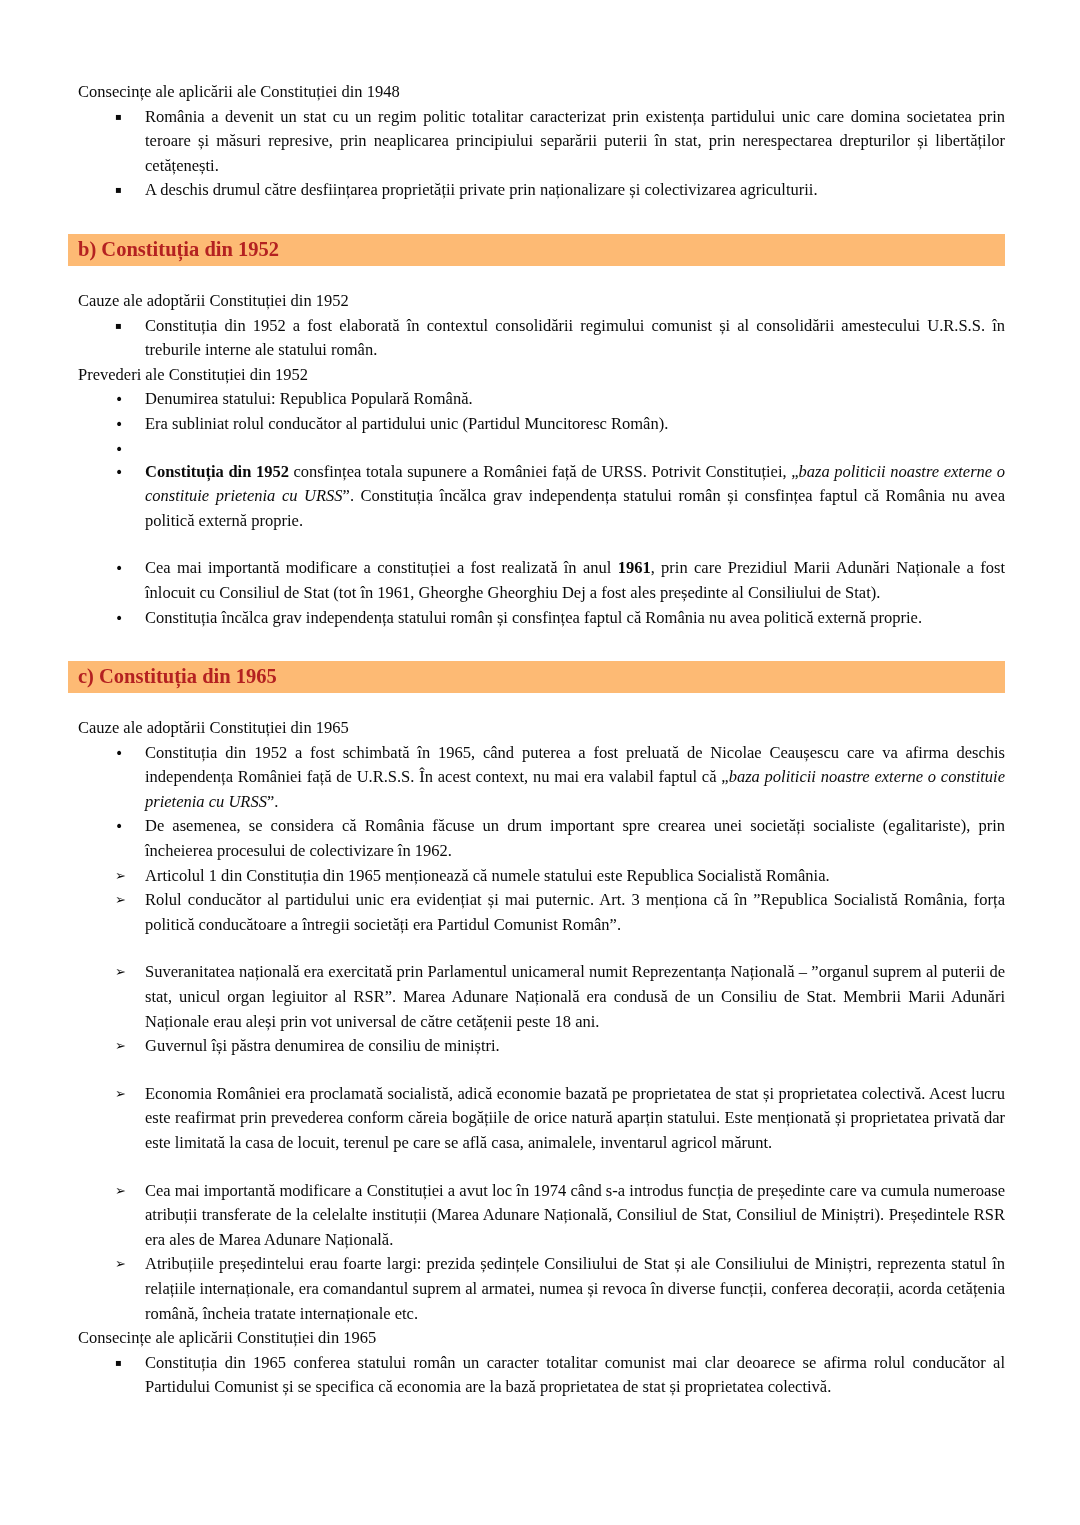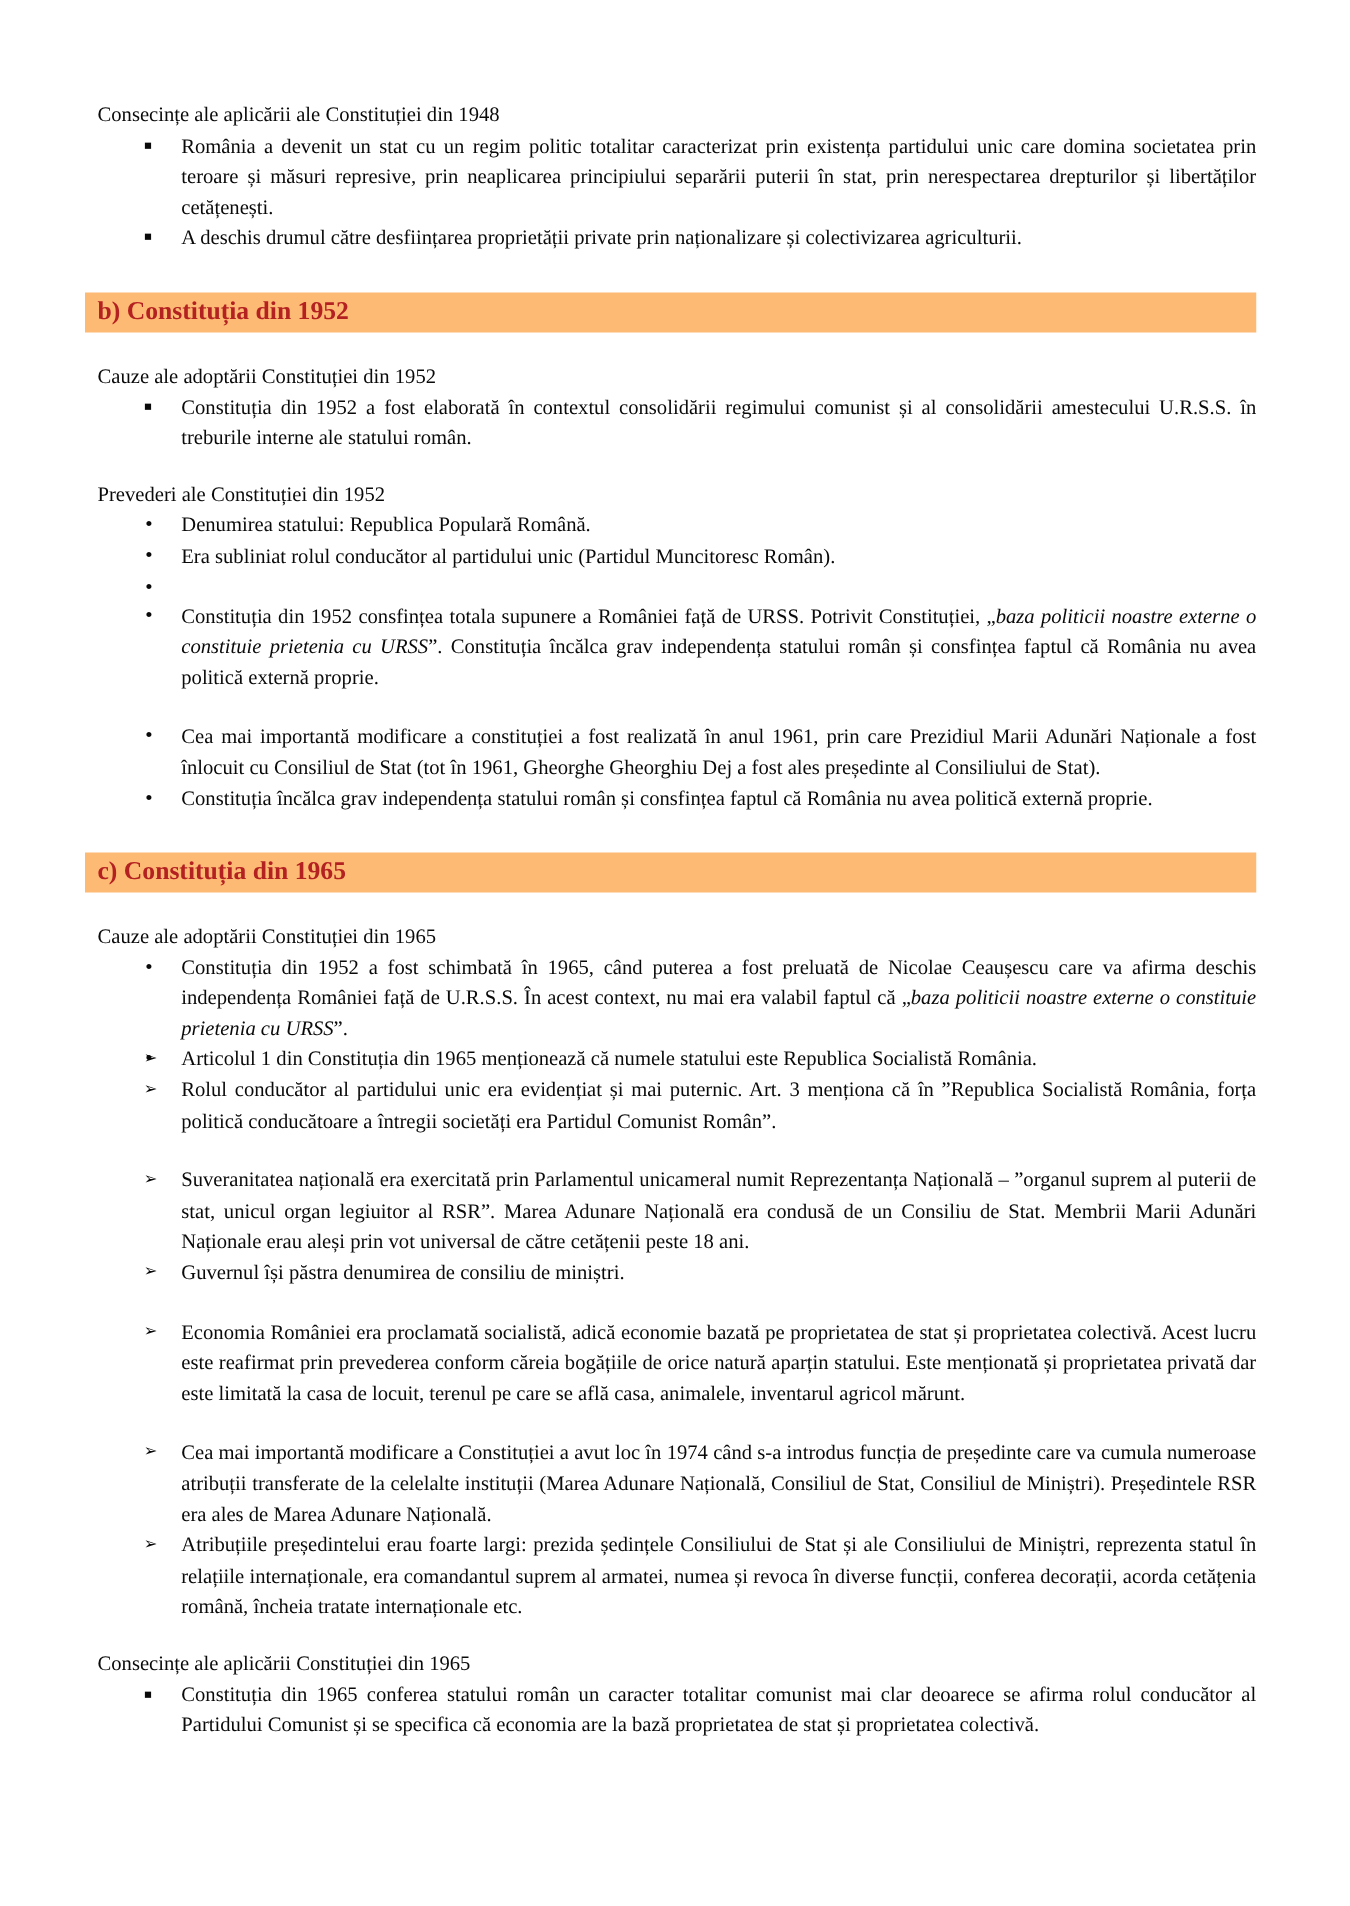--- a/index.html
+++ b/index.html
@@ -22,21 +22,21 @@
   .content {
     position: absolute;
     left: 78px;
     top: 80px;
     width: 927px;
   }
   .heading {
     font-weight: normal;
     text-align: left;
   }
-  .heading.mt { margin-top: 21px; }
+  .heading.mt { }
   .banner {
     margin-left: -10px;
     margin-top: 31px;
     margin-bottom: 23px;
     background: #fdba74;
     color: #b42121;
     font-weight: bold;
     font-size: 20.5px;
     line-height: 29px;
     padding: 1px 10px 2px 10px;
@@ -51,21 +51,21 @@
   .bullet {
     position: absolute;
     left: 37px;
     top: 0;
     font-family: "DejaVu Sans", sans-serif;
     color: #0a0a0a;
   }
   .bullet.square { font-size: 10px; }
   .bullet.disc   { font-size: 14px; }
   .bullet.arrow  { font-size: 13px; }
-  .b { font-weight: normal; }
+  .b { font-weight: bold; }
   .i { font-style: italic; }
 </style>
 </head>
 <body>
 
 <div class="page">
   <div class="content">
       <div class="heading">Consecințe ale aplicării ale Constituției din 1948</div>
       <div class="list">
         <div class="li"><span class="bullet square">▪</span><span class="txt"><span>România a devenit un stat cu un regim politic totalitar caracterizat prin existența partidului unic care domina societatea prin teroare și măsuri represive, prin neaplicarea principiului separării puterii în stat, prin nerespectarea drepturilor și libertăților cetățenești.</span></span></div>
@@ -84,21 +84,21 @@
         <div class="li gap"><span class="bullet disc">•</span><span class="txt"><span class="b">Constituția din 1952</span><span> consfințea totala supunere a României față de URSS. Potrivit Constituției, „</span><span class="i">baza politicii noastre externe o constituie prietenia cu URSS</span><span>”.  Constituția încălca grav independența statului român și consfințea faptul că România nu avea politică externă proprie.</span></span></div>
         <div class="li gap"><span class="bullet disc">•</span><span class="txt"><span>Cea mai importantă modificare a constituției a fost realizată în anul </span><span class="b">1961</span><span>, prin care Prezidiul Marii Adunări Naționale a fost înlocuit cu Consiliul de Stat (tot în 1961, Gheorghe Gheorghiu Dej a fost ales președinte al Consiliului de Stat).</span></span></div>
       </div>
       <div class="list">
         <div class="li"><span class="bullet disc">•</span><span class="txt"><span>Constituția încălca grav independența statului român și consfințea faptul că România nu avea politică externă proprie.</span></span></div>
       </div>
       <div class="banner">c) Constituția din 1965</div>
       <div class="heading">Cauze ale adoptării Constituției din 1965</div>
       <div class="list">
         <div class="li"><span class="bullet disc">•</span><span class="txt"><span>Constituția din 1952 a fost schimbată în 1965,  când puterea a fost preluată de Nicolae Ceaușescu care va afirma deschis independența României față de U.R.S.S. În acest context, nu mai era valabil faptul că „</span><span class="i">baza politicii noastre externe o constituie prietenia cu URSS</span><span>”.</span></span></div>
-        <div class="li"><span class="bullet disc">•</span></div>
+        <div class="li"><span class="bullet disc">•</span><span class="txt"><span>De asemenea, se considera că România făcuse un drum important spre crearea unei societăți socialiste (egalitariste), prin încheierea procesului de colectivizare în 1962.</span></span></div>
       </div>
       <div class="list">
         <div class="li"><span class="bullet arrow">➢</span><span class="txt"><span>Articolul  1 din Constituția din 1965 menționează că numele statului este Republica Socialistă România.</span></span></div>
         <div class="li"><span class="bullet arrow">➢</span><span class="txt"><span>Rolul conducător al partidului unic era evidențiat și mai puternic. Art. 3 menționa că în ”Republica Socialistă România, forța politică conducătoare a întregii societăți era Partidul Comunist Român”.</span></span></div>
         <div class="li gap"><span class="bullet arrow">➢</span><span class="txt"><span>Suveranitatea națională era exercitată prin Parlamentul unicameral numit Reprezentanța Națională – ”organul suprem al puterii de stat, unicul organ legiuitor al RSR”. Marea Adunare Națională era condusă de un Consiliu de Stat. Membrii Marii Adunări Naționale erau aleși prin vot universal de către cetățenii peste 18 ani.</span></span></div>
         <div class="li"><span class="bullet arrow">➢</span><span class="txt"><span>Guvernul își păstra denumirea de consiliu de miniștri.</span></span></div>
         <div class="li gap"><span class="bullet arrow">➢</span><span class="txt"><span>Economia României era proclamată  socialistă, adică economie bazată pe proprietatea de stat și proprietatea colectivă. Acest lucru este reafirmat prin prevederea conform căreia bogățiile de orice natură aparțin statului. Este menționată și proprietatea privată dar este limitată la casa de locuit, terenul pe care se află casa, animalele, inventarul agricol mărunt.</span></span></div>
         <div class="li gap"><span class="bullet arrow">➢</span><span class="txt"><span>Cea mai importantă modificare a Constituției a avut loc în 1974 când s-a introdus funcția de președinte care va cumula numeroase atribuții transferate de la celelalte instituții (Marea Adunare Națională, Consiliul de Stat, Consiliul de Miniștri). Președintele RSR era ales de Marea Adunare Națională.</span></span></div>
         <div class="li"><span class="bullet arrow">➢</span><span class="txt"><span>Atribuțiile președintelui erau foarte largi: prezida ședințele Consiliului de Stat și ale Consiliului de Miniștri, reprezenta statul în relațiile internaționale, era comandantul suprem al armatei, numea și revoca în diverse funcții, conferea decorații, acorda cetățenia română, încheia tratate internaționale etc.</span></span></div>
       </div>

